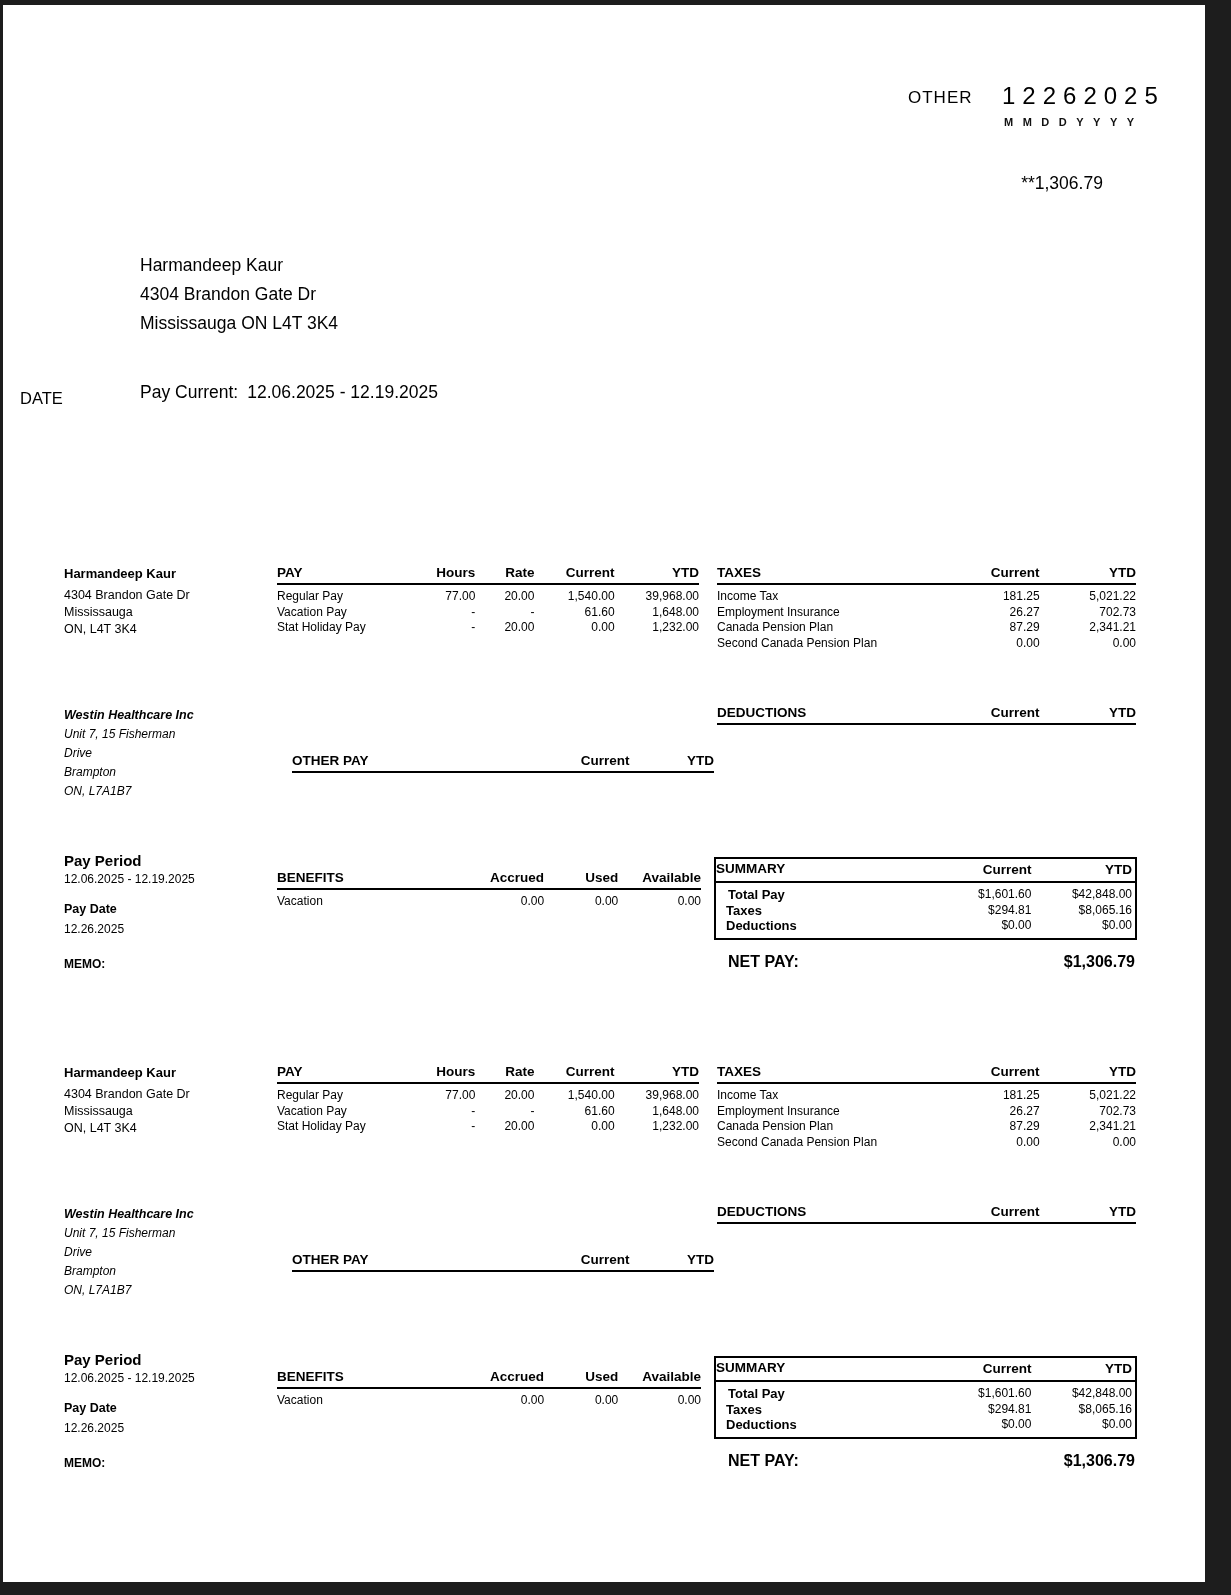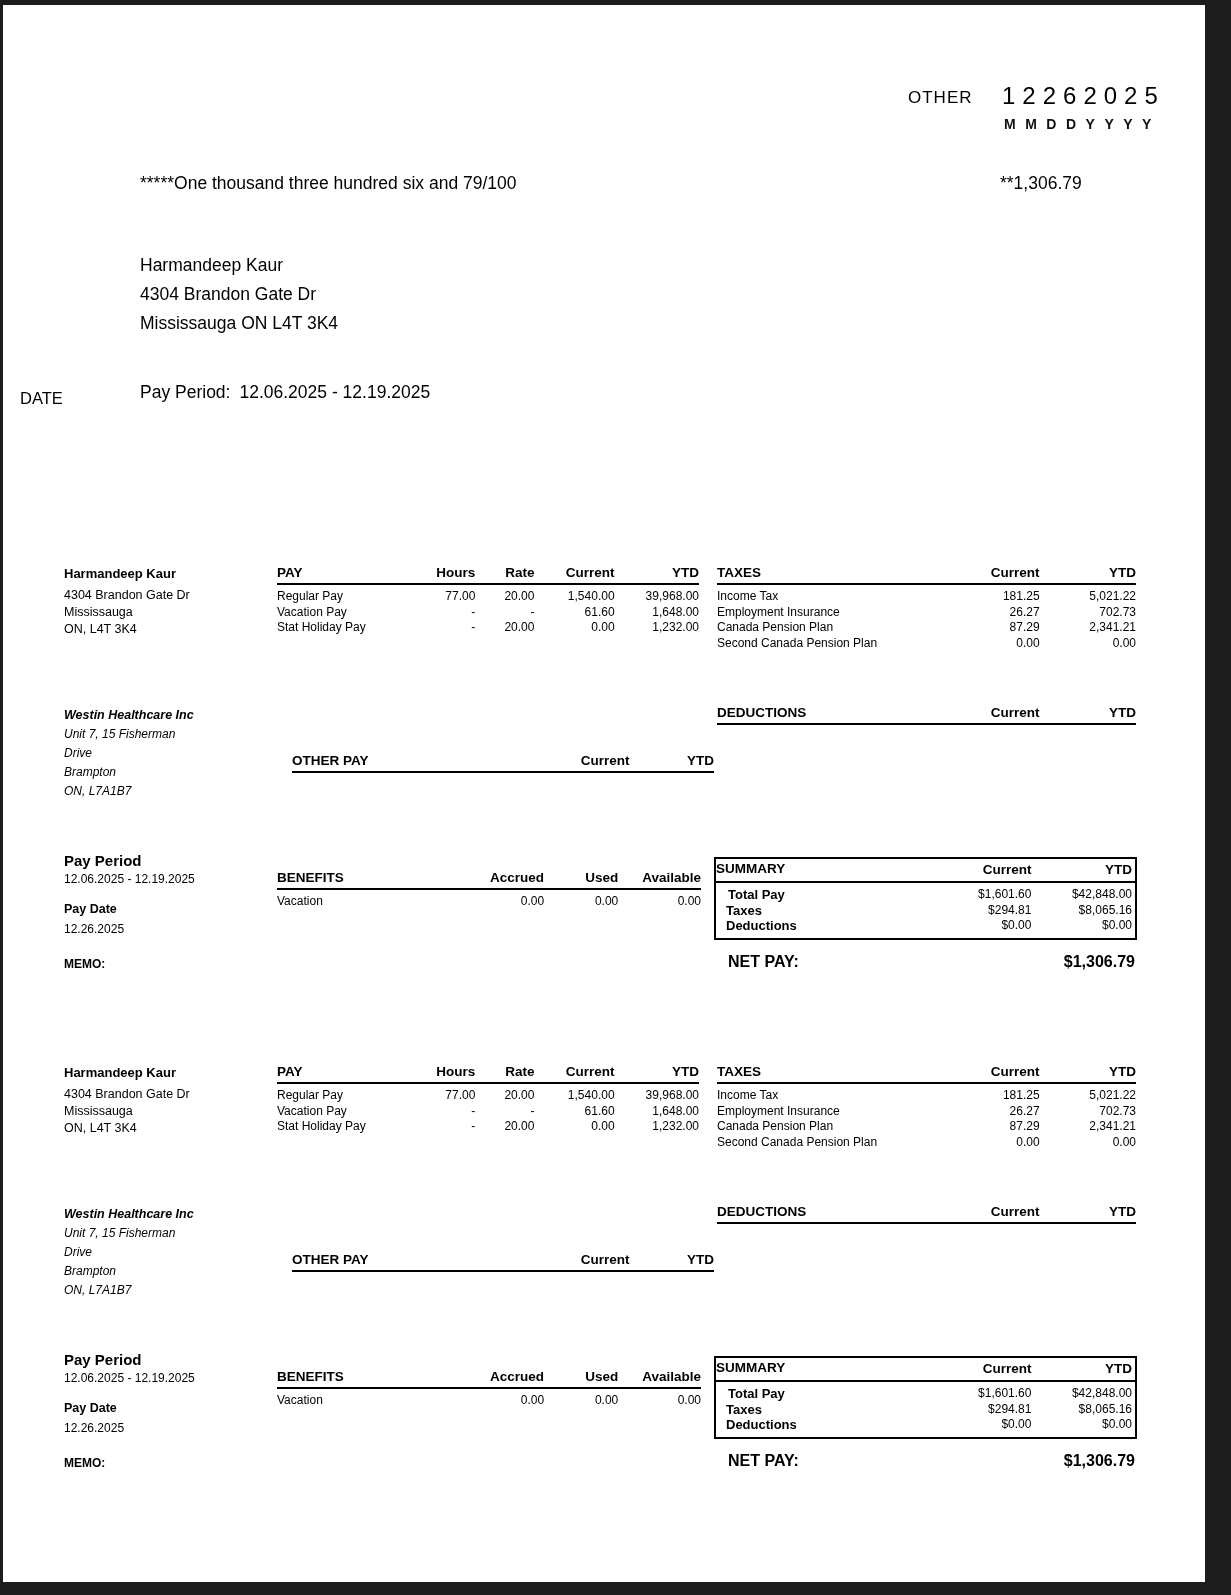--- a/index.html
+++ b/index.html
@@ -11,23 +11,23 @@
     font-family:"Liberation Sans", sans-serif;
     color:#000;
     overflow:hidden;
   }
   .sheet{position:absolute;left:3px;top:5px;width:1202px;height:1577px;background:#ffffff;}
   .abs{position:absolute;}
 
   
   .date-label{left:908px;top:88px;font-size:17px;letter-spacing:1px;}
   .date-value{left:1002px;top:82px;font-size:24px;letter-spacing:7px;}
-  .date-format{left:1004px;top:116px;font-size:14px;font-weight:bold;letter-spacing:9.5px;color:#111;}
+  .date-format{left:1004px;top:116px;font-size:11px;font-weight:bold;letter-spacing:9.5px;color:#111;}
   .amount-words{left:140px;top:173px;font-size:17.5px;}
-  .amount-numeric{left:1000px;top:173px;width:124px;text-align:left;font-size:17.5px;}
+  .amount-numeric{left:1000px;top:173px;width:124px;text-align:center;font-size:17.5px;}
   .payee{left:140px;top:251px;font-size:17.5px;line-height:29px;}
   .memo-label{left:20px;top:389px;font-size:16.5px;}
   .pay-period-line{left:140px;top:382px;font-size:17.5px;}
   .pay-period-line .val{margin-left:9px;}
 
   
   .stub{position:absolute;left:0;width:1202px;height:430px;}
   .stub[data-index="0"]{top:565px;}
   .stub[data-index="1"]{top:1064px;}
 
@@ -70,32 +70,31 @@
 </style>
 </head>
 <body>
 
 <div id="page">
   <div class="sheet"></div>
 
   <div class="abs date-label">OTHER</div>
   <div class="abs date-value">12262025</div>
   <div class="abs date-format">MMDDYYYY</div>
-  <div class="abs amount-words">*****One thousand three hundred six and 79/100</div>
   <div class="abs amount-numeric">**1,306.79</div>
 
   <div class="abs payee">
     <div>Harmandeep Kaur</div>
     <div>4304 Brandon Gate Dr</div>
     <div>Mississauga ON L4T 3K4</div>
   </div>
 
   <div class="abs memo-label">DATE</div>
   <div class="abs pay-period-line">
-    <span>Pay Period:</span><span class="val">12.06.2025 - 12.19.2025</span>
+    <span>Pay Current:</span><span class="val">12.06.2025 - 12.19.2025</span>
   </div>
 
   <section class="stub" data-index="0">
 
     <div class="abs emp">
       <div class="nm">Harmandeep Kaur</div>
       <div>4304 Brandon Gate Dr</div>
       <div>Mississauga</div>
       <div>ON, L4T 3K4</div>
     </div>

